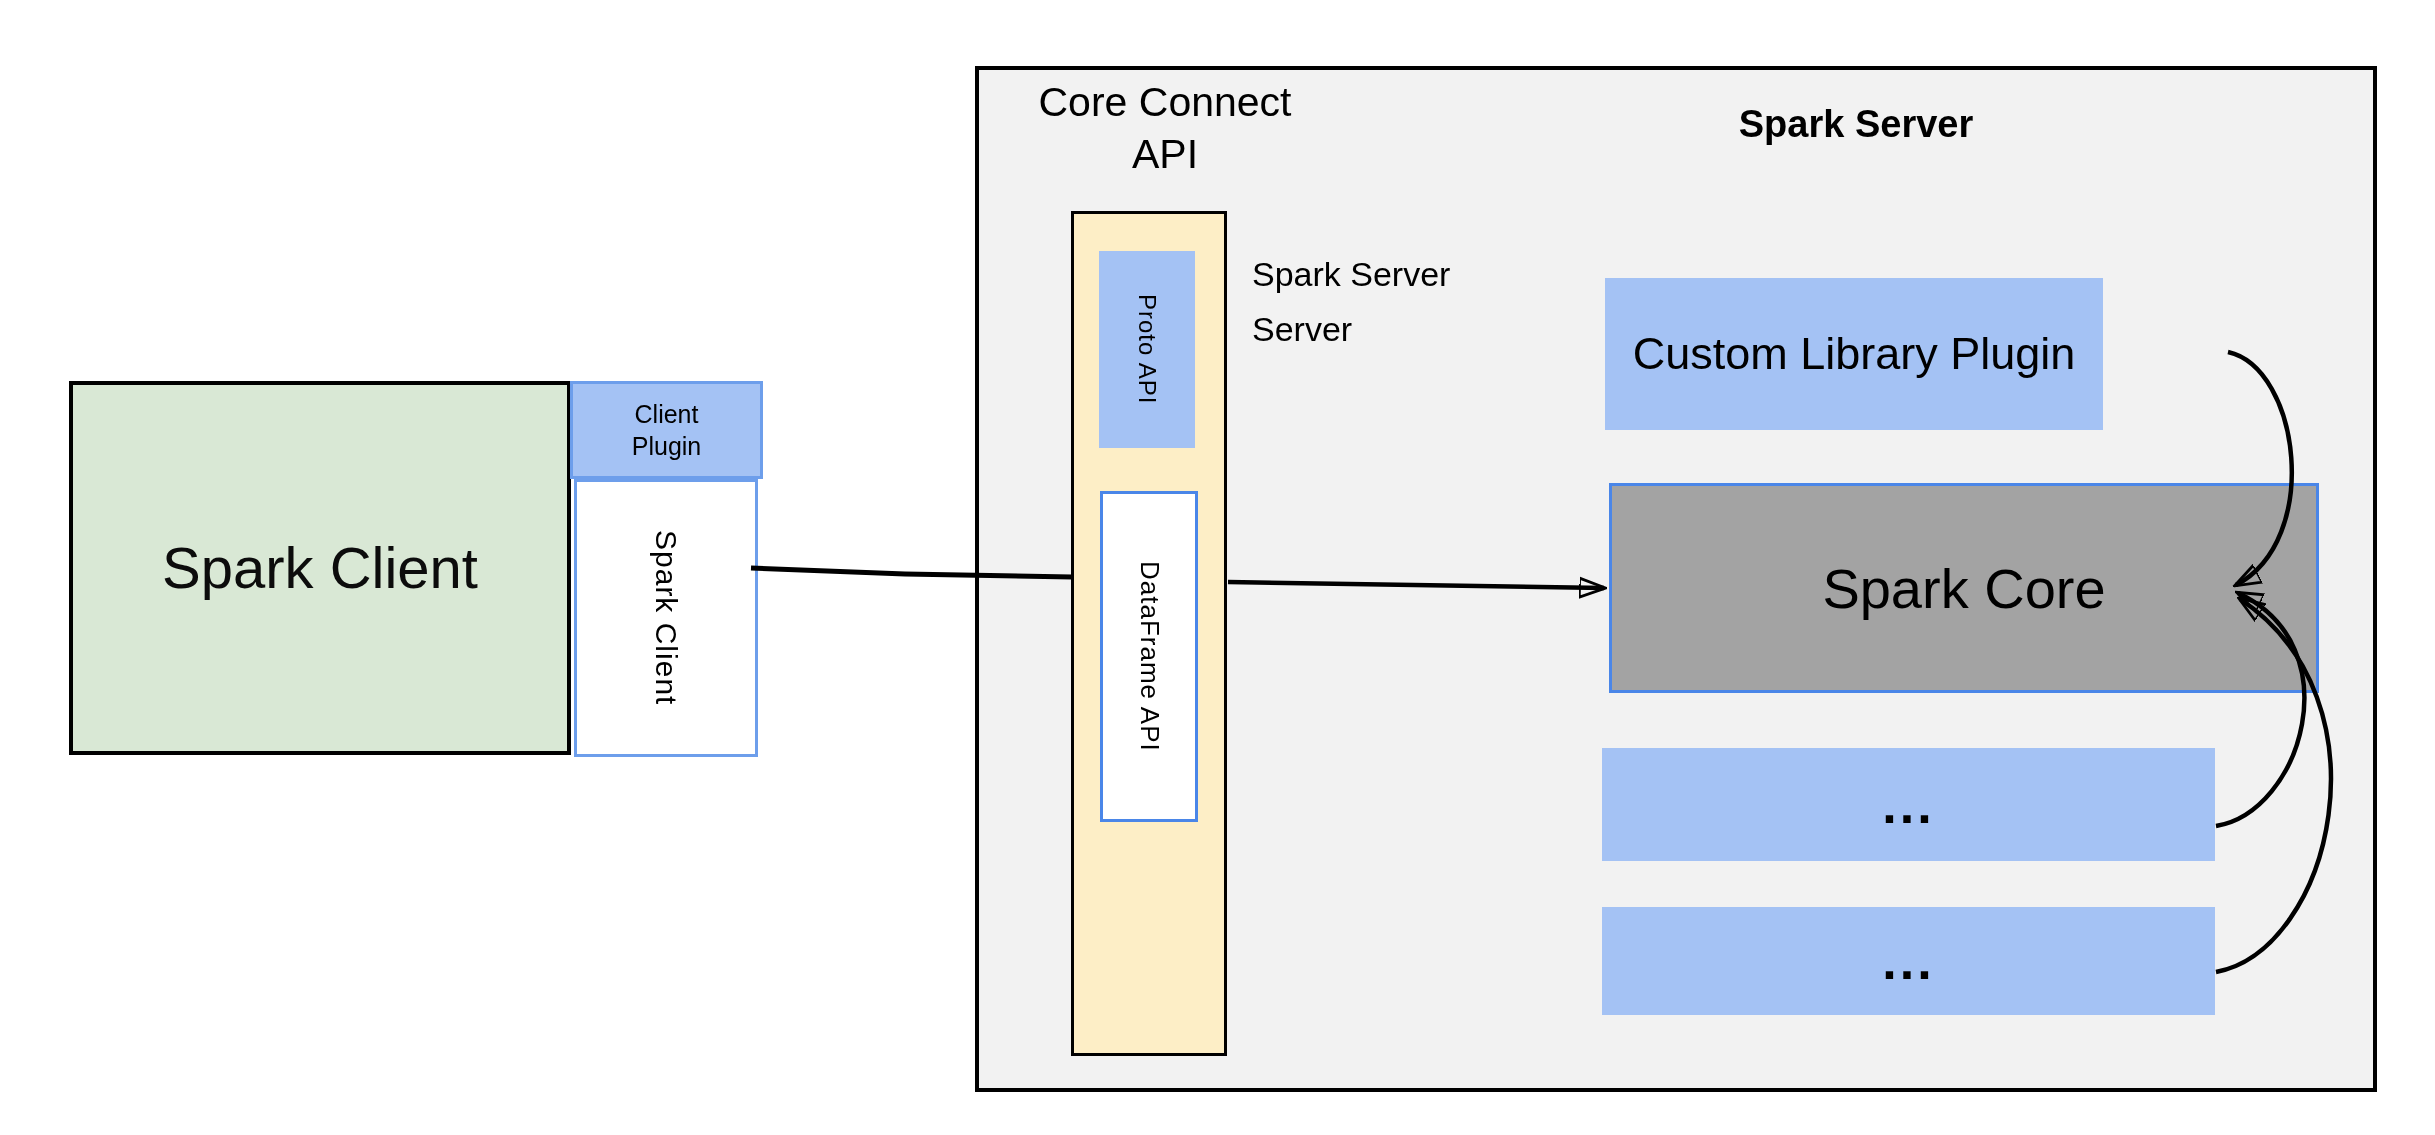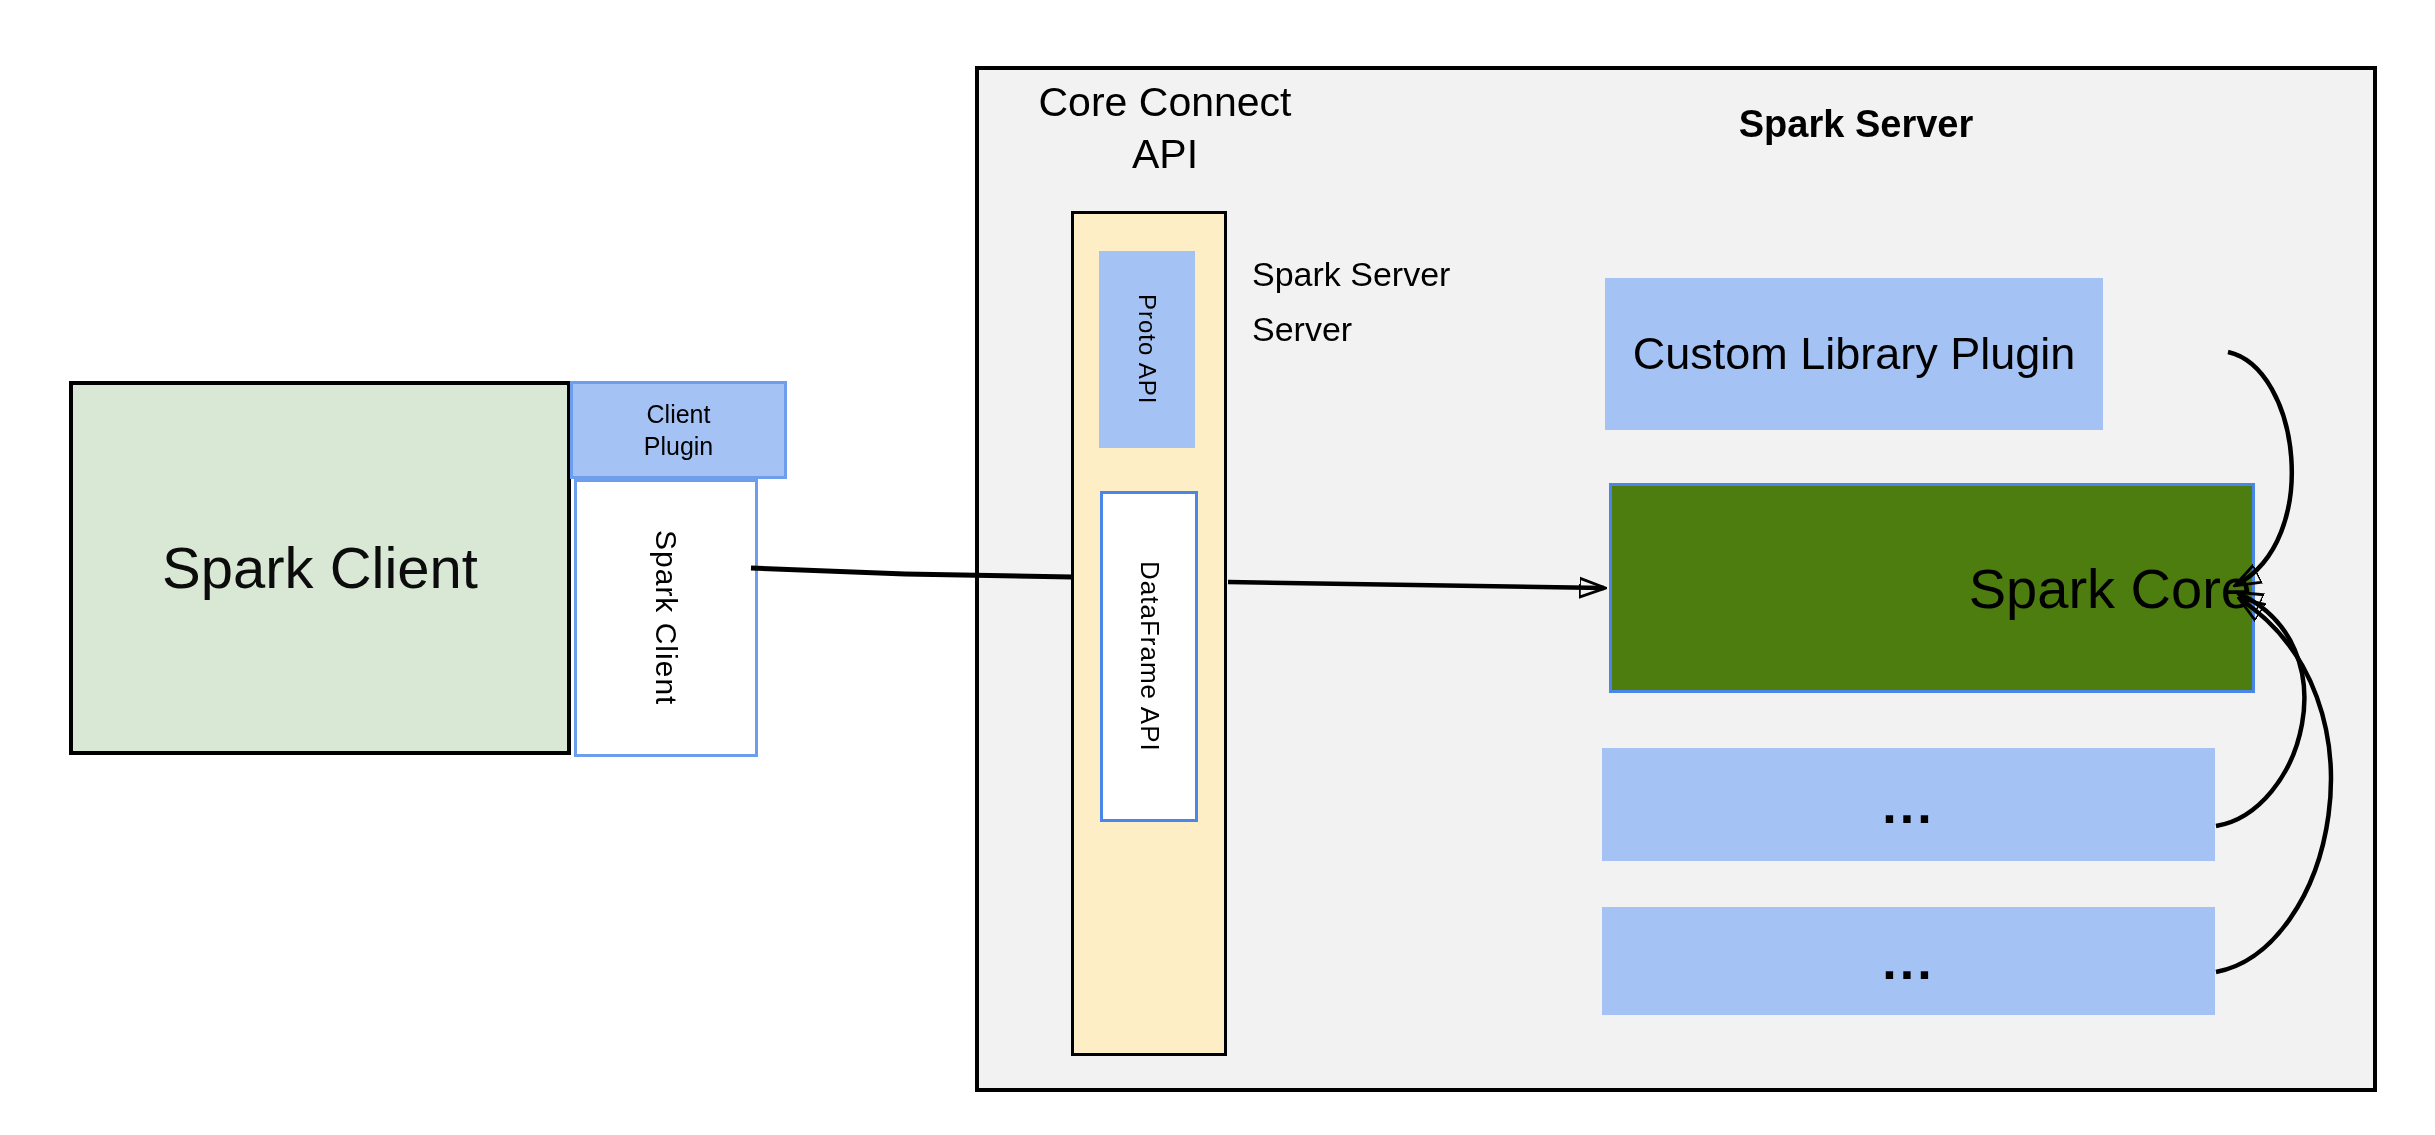--- a/index.html
+++ b/index.html
@@ -25,21 +25,21 @@
     text-align: center;
   }
   
   .green-box {
     left: 69px; top: 381px; width: 502px; height: 374px;
     background: var(--c-green, #d9e8d5);
     border: 4px solid #000000;
   }
   .green-box .lbl { font-size: 58px; line-height: 74px; color: #0c0c0c; }
   .pkg-box {
-    left: 570px; top: 381px; width: 217px; height: 98px;
+    left: 570px; top: 381px; width: 193px; height: 98px;
     background: var(--c-blue, #a4c2f4);
     border: 3px solid var(--c-blueborder, #6d9eeb);
   }
   .pkg-box .lbl { font-size: 25px; line-height: 32px; }
   .sclient-box {
     left: 574px; top: 479px; width: 184px; height: 278px;
     background: #ffffff;
     border: 3px solid var(--c-blueborder, #6d9eeb);
   }
   
@@ -89,24 +89,23 @@
     left: 1656px; top: 103px; width: 400px;
     font-size: 38px; font-weight: 700;
     text-align: center;
   }
   .plugin-box {
     left: 1605px; top: 278px; width: 498px; height: 152px;
     background: var(--c-blue, #a4c2f4);
   }
   .plugin-box .lbl { font-size: 45px; }
   .core-box {
-    left: 1609px; top: 483px; width: 646px; height: 210px;
-    background: #4d7c0f;
+    left: 1609px; top: 483px; width: 710px; height: 210px;
+    background: #a3a3a3;
     border: 3px solid var(--c-bluestrong, #4a86e8);
-    justify-content: flex-end;
   }
   .core-box .lbl { font-size: 56px; }
   .slot-box {
     background: var(--c-blue, #a4c2f4);
   }
   .slot-box .lbl { font-size: 52px; font-weight: 700; letter-spacing: 3px; }
   .slot-box-1 { left: 1602px; top: 748px; width: 613px; height: 113px; }
   .slot-box-2 { left: 1602px; top: 907px; width: 613px; height: 108px; }
   #arrows {
     position: absolute;

